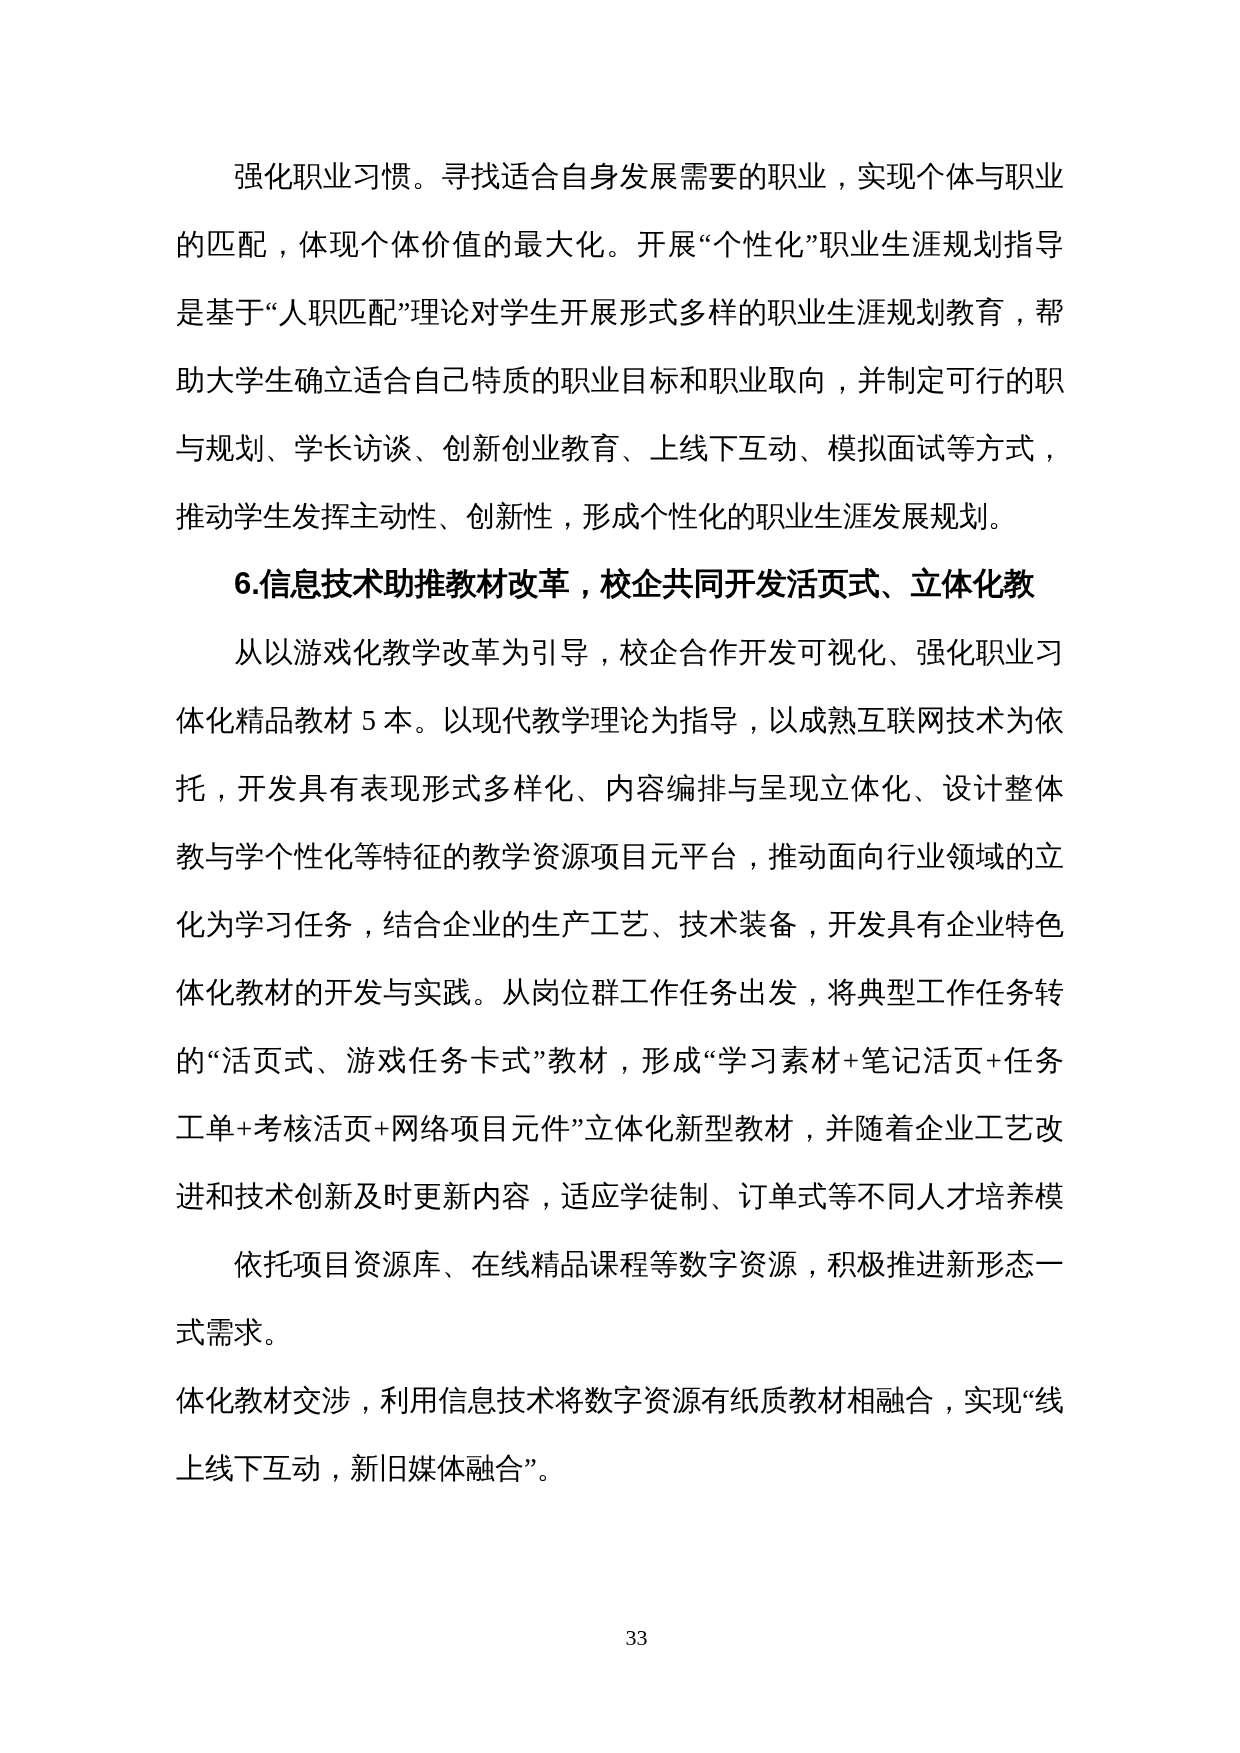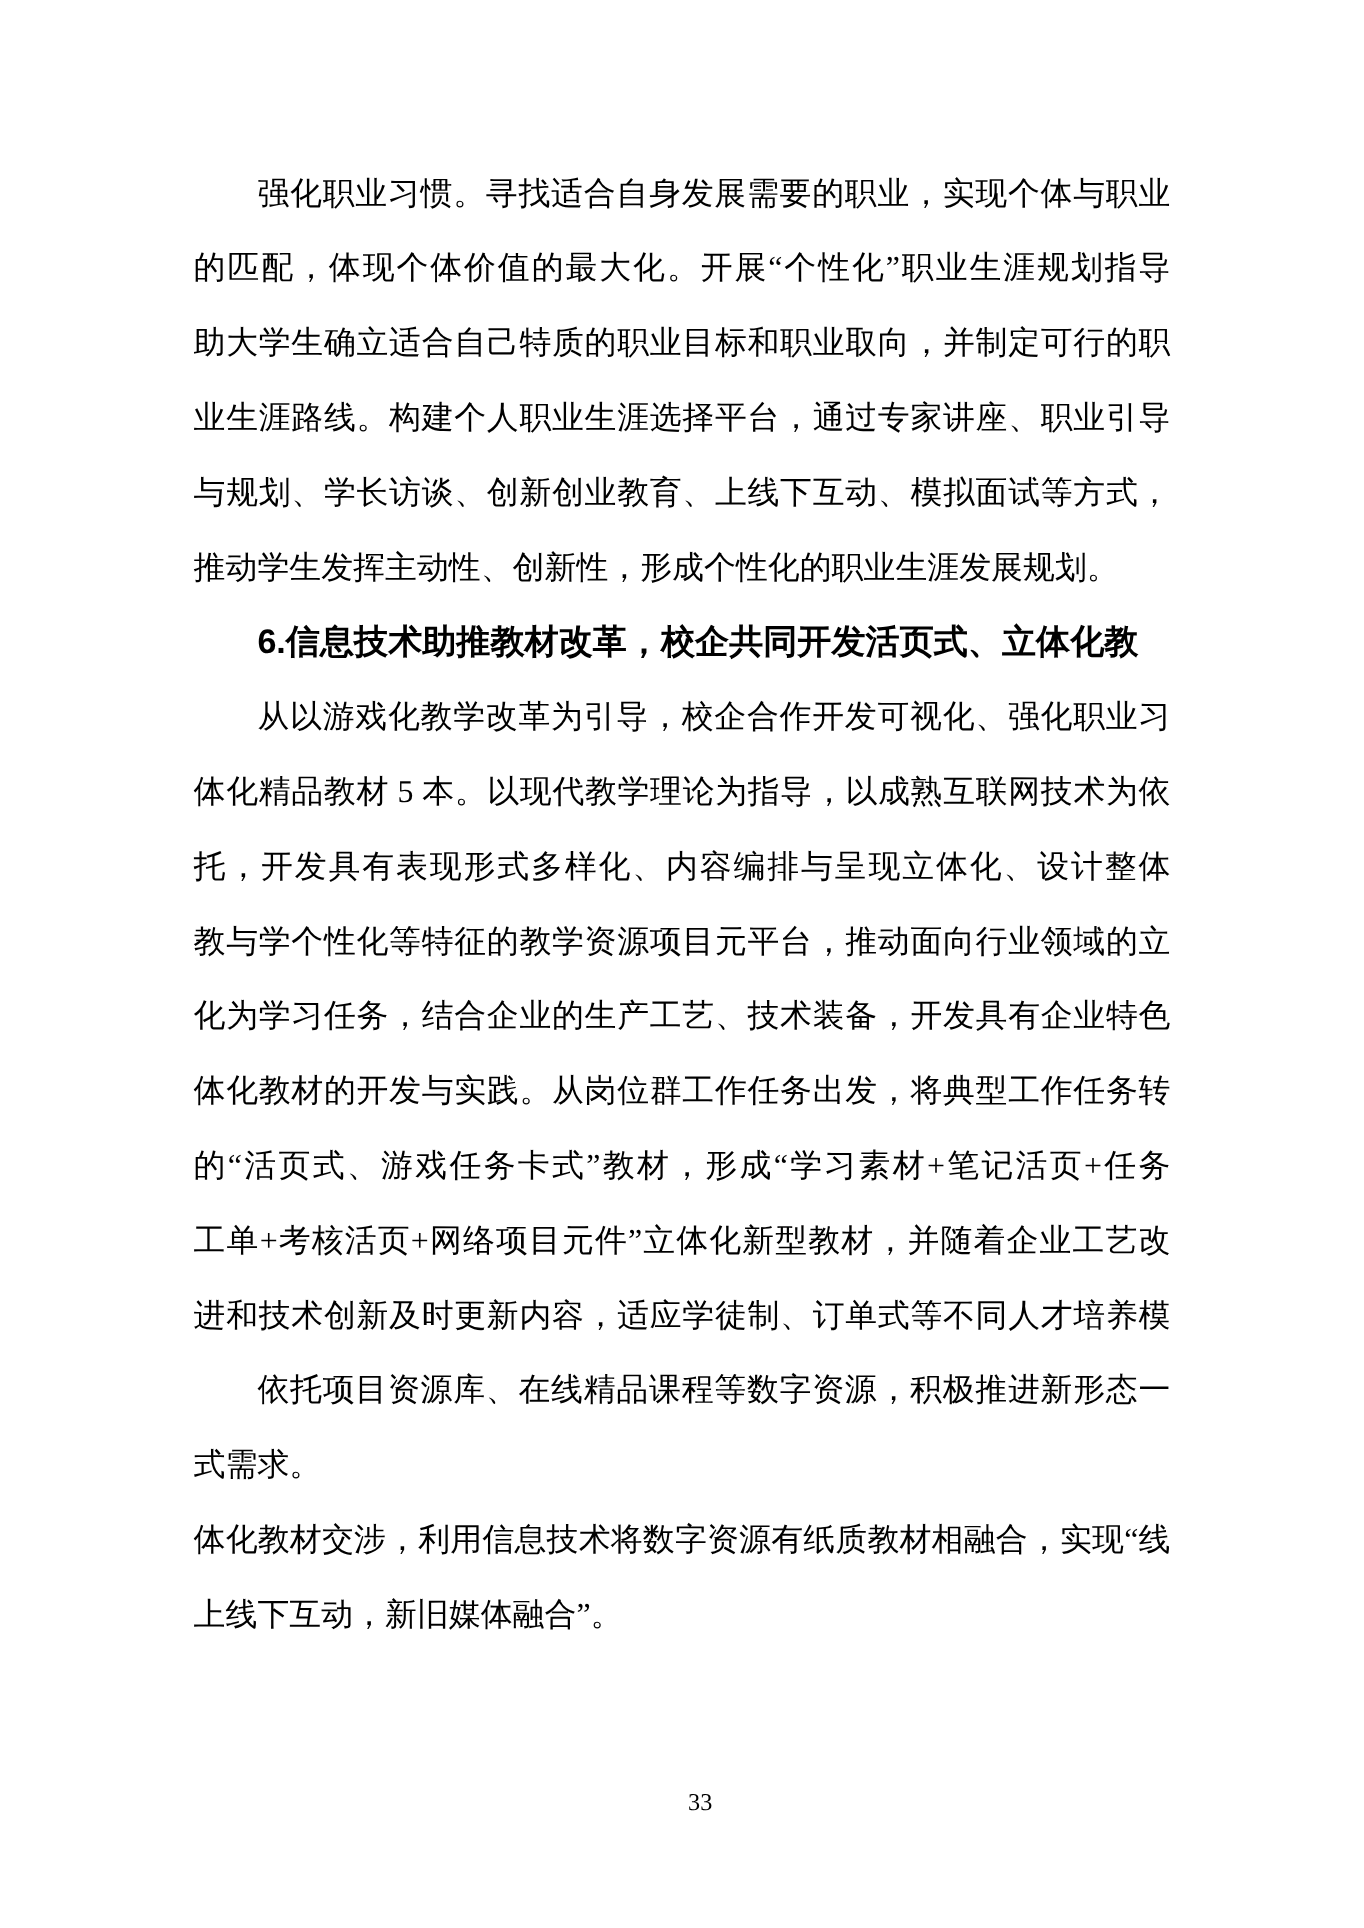--- a/index.html
+++ b/index.html
@@ -59,22 +59,22 @@
     color: #000000;
   }
 </style>
 </head>
 <body>
 
 <div class="page">
   <div class="text-block" id="text-block">
       <div class="line indent">强化职业习惯。寻找适合自身发展需要的职业，实现个体与职业</div>
       <div class="line">的匹配，体现个体价值的最大化。开展“个性化”职业生涯规划指导</div>
+      <div class="line">是基于“人职匹配”理论对学生开展形式多样的职业生涯规划教育，帮</div>
       <div class="line">助大学生确立适合自己特质的职业目标和职业取向，并制定可行的职</div>
-      <div class="line">业生涯路线。构建个人职业生涯选择平台，通过专家讲座、职业引导</div>
       <div class="line">与规划、学长访谈、创新创业教育、上线下互动、模拟面试等方式，</div>
       <div class="line last">推动学生发挥主动性、创新性，形成个性化的职业生涯发展规划。</div>
       <div class="line heading indent last">6.信息技术助推教材改革，校企共同开发活页式、立体化教材</div>
       <div class="line indent">从以游戏化教学改革为引导，校企合作开发可视化、强化职业习惯</div>
       <div class="line">体化精品教材 5 本。以现代教学理论为指导，以成熟互联网技术为依</div>
       <div class="line">托，开发具有表现形式多样化、内容编排与呈现立体化、设计整体化、</div>
       <div class="line">教与学个性化等特征的教学资源项目元平台，推动面向行业领域的立</div>
       <div class="line">化为学习任务，结合企业的生产工艺、技术装备，开发具有企业特色</div>
       <div class="line">体化教材的开发与实践。从岗位群工作任务出发，将典型工作任务转</div>
       <div class="line">的“活页式、游戏任务卡式”教材，形成“学习素材+笔记活页+任务</div>

